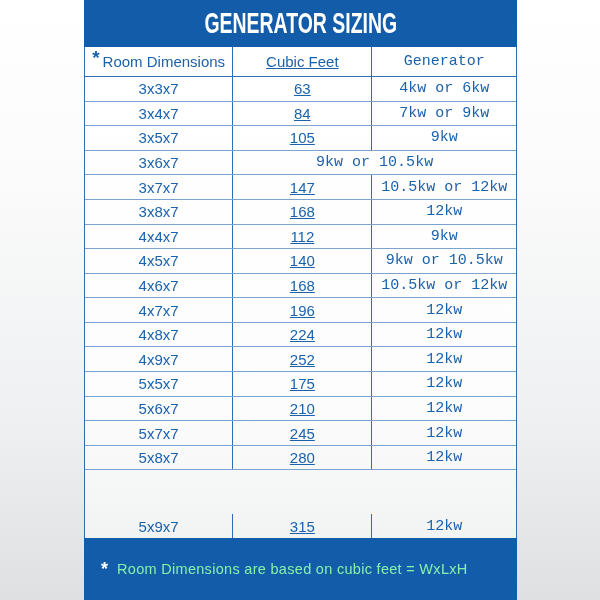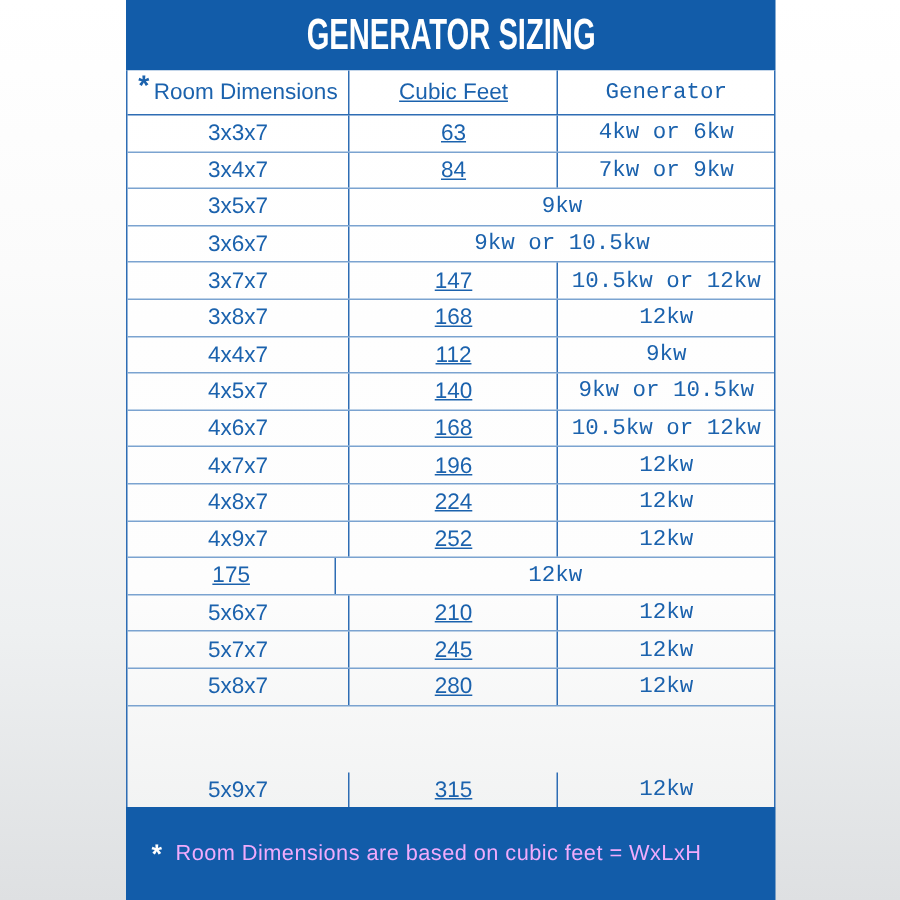--- a/index.html
+++ b/index.html
@@ -73,21 +73,21 @@
     margin-right: 3px;
   }
   .footer {
     flex: 0 0 62px;
     background: #125ca9;
     display: flex; align-items: center;
     padding-left: 17px;
     box-sizing: border-box;
   }
   .footnote-text {
-    color: #f0abfc;
+    color: #86efac;
     font-size: 14.5px;
     letter-spacing: 0.3px;
   }
   .footnote-marker {
     color: #ffffff;
     font-size: 18px;
     font-weight: bold;
     margin-right: 9px;
     line-height: 1;
   }
@@ -108,33 +108,34 @@
           <span class="header-asterisk">*</span>
           <span>Room Dimensions</span>
         </div>
         <div class="cell col2 header-cell">
           <span>Cubic Feet</span>
         </div>
         <div class="cell col3 header-cell">
           <span>Generator</span>
         </div>
       </div>
-      <div id="rows" style="display:flex;flex-direction:column;flex:1 1 auto;">
+      <div id="rows" style="display:flex;flex-direction:column;flex:1 1 auto;justify-content:center;">
           <div class="row">
             <div class="cell col1">3x3x7</div>
             <div class="cell col2">63</div>
             <div class="cell col3">4kw or 6kw</div>
           </div>
           <div class="row">
             <div class="cell col1">3x4x7</div>
             <div class="cell col2">84</div>
             <div class="cell col3">7kw or 9kw</div>
           </div>
           <div class="row">
             <div class="cell col1">3x5x7</div>
+            <div class="cell col2">105</div>
             <div class="cell col3">9kw</div>
           </div>
           <div class="row">
             <div class="cell col1">3x6x7</div>
             <div class="cell col3">9kw or 10.5kw</div>
           </div>
           <div class="row">
             <div class="cell col1">3x7x7</div>
             <div class="cell col2">147</div>
             <div class="cell col3">10.5kw or 12kw</div>
@@ -168,20 +169,21 @@
             <div class="cell col1">4x8x7</div>
             <div class="cell col2">224</div>
             <div class="cell col3">12kw</div>
           </div>
           <div class="row">
             <div class="cell col1">4x9x7</div>
             <div class="cell col2">252</div>
             <div class="cell col3">12kw</div>
           </div>
           <div class="row">
+            <div class="cell col1">5x5x7</div>
             <div class="cell col2">175</div>
             <div class="cell col3">12kw</div>
           </div>
           <div class="row">
             <div class="cell col1">5x6x7</div>
             <div class="cell col2">210</div>
             <div class="cell col3">12kw</div>
           </div>
           <div class="row">
             <div class="cell col1">5x7x7</div>

